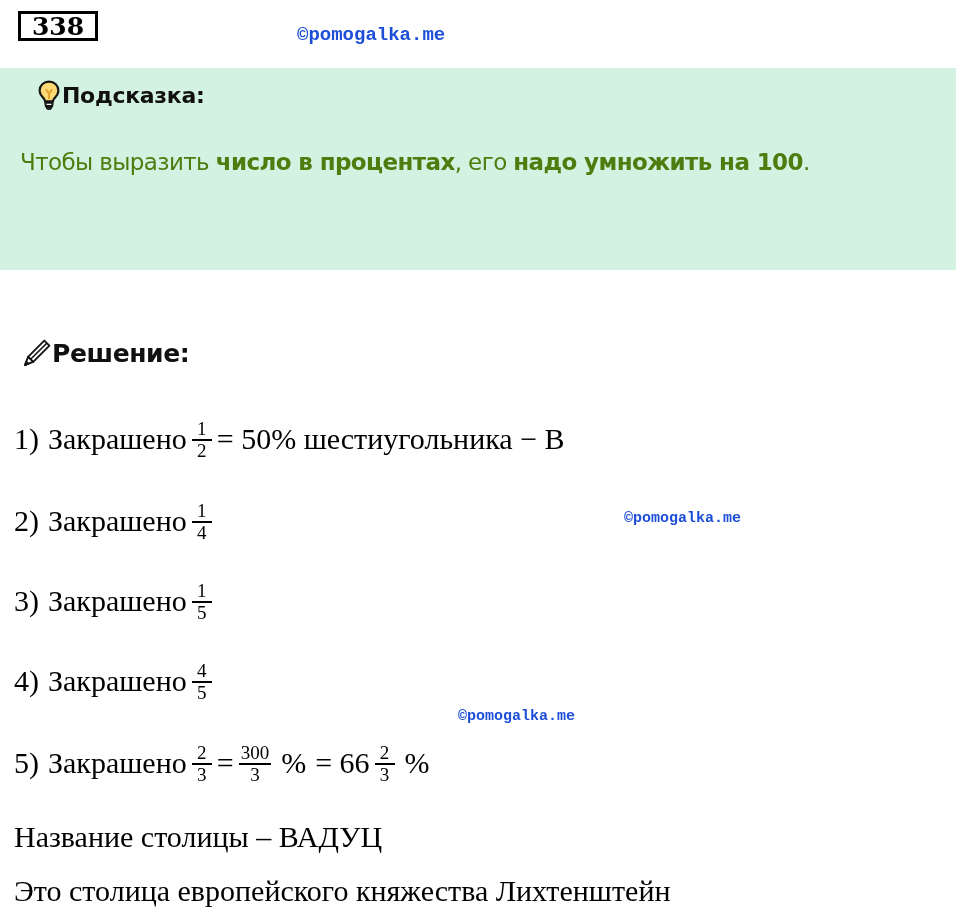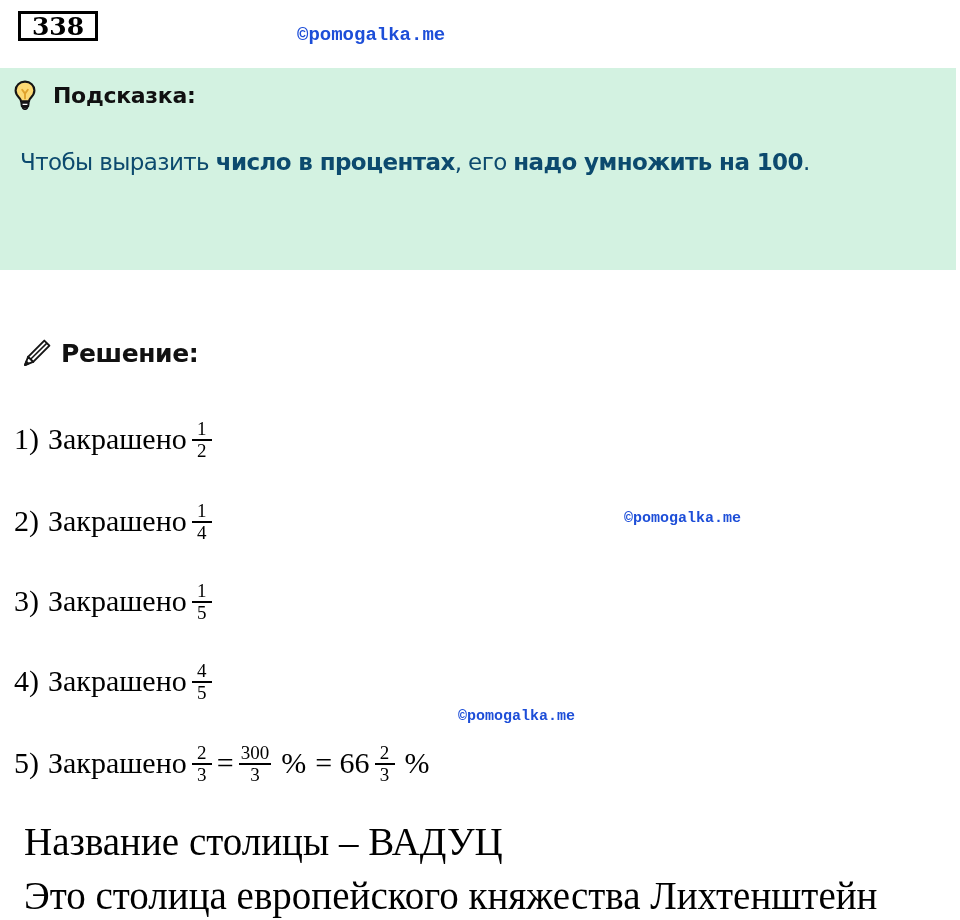--- a/index.html
+++ b/index.html
@@ -53,55 +53,54 @@
     position: absolute;
     left: 0px;
     top: 68px;
     width: 956px;
     height: 202px;
     background: #d3f2e1;
     box-sizing: border-box;
   }
   #hint-title-row {
     position: absolute;
-    left: 12px;
+    left: 36px;
     top: 12px;
     display: flex;
     align-items: center;
-    gap: 15px;
+    gap: 0;
   }
   #bulb-icon { width: 26px; height: 30px; display: block; }
   #hint-title {
     font-family: "DejaVu Sans", sans-serif;
     font-weight: bold;
     font-size: 22px;
     color: #111111;
     letter-spacing: -0.3px;
   }
   #hint-body {
     position: absolute;
     left: 20px;
     top: 72px;
     width: 900px;
     font-family: "DejaVu Sans", sans-serif;
     font-size: 23px;
     line-height: 44px;
-    color: #0c4a6e;
+    color: #4d7c0f;
     letter-spacing: -0.6px;
   }
   #hint-body b { font-weight: bold; }
 
   
   #solution-title-row {
     position: absolute;
     left: 22px;
     top: 338px;
     display: flex;
     align-items: center;
-    gap: 9px;
   }
   #pencil-icon { width: 30px; height: 30px; display: block; }
   #solution-title {
     font-family: "DejaVu Sans", sans-serif;
     font-weight: bold;
     font-size: 25px;
     color: #111111;
     letter-spacing: -0.4px;
   }
 
@@ -145,22 +144,22 @@
     display: block;
     width: 100%;
     min-width: 20px;
     height: 2px;
     background: #000000;
   }
 
   
   .concl {
     position: absolute;
-    left: 24px;
-    font-size: 39px;
+    left: 14px;
+    font-size: 30px;
     line-height: 1;
     white-space: nowrap;
   }
   #conclusion-1 { top: 822px; }
   #conclusion-2 { top: 876px; }
 </style>
 </head>
 <body>
 
 <div id="task-number-box">
@@ -205,20 +204,21 @@
 
 <div class="sol-line" id="sol-line-1">
   <span class="txt">1)</span>
     <span class="sp"></span>
   <span class="txt">Закрашено</span>
   <span class="frac">
     <span class="num-part">1</span>
     <span class="bar"></span>
     <span class="den-part">2</span>
   </span>
+  <span class="txt">= 50% шестиугольника − В</span>
 </div>
 
 <div class="sol-line" id="sol-line-2">
   <span class="txt">2)</span>
     <span class="sp"></span>
   <span class="txt">Закрашено</span>
   <span class="frac">
     <span class="num-part">1</span>
     <span class="bar"></span>
     <span class="den-part">4</span>

